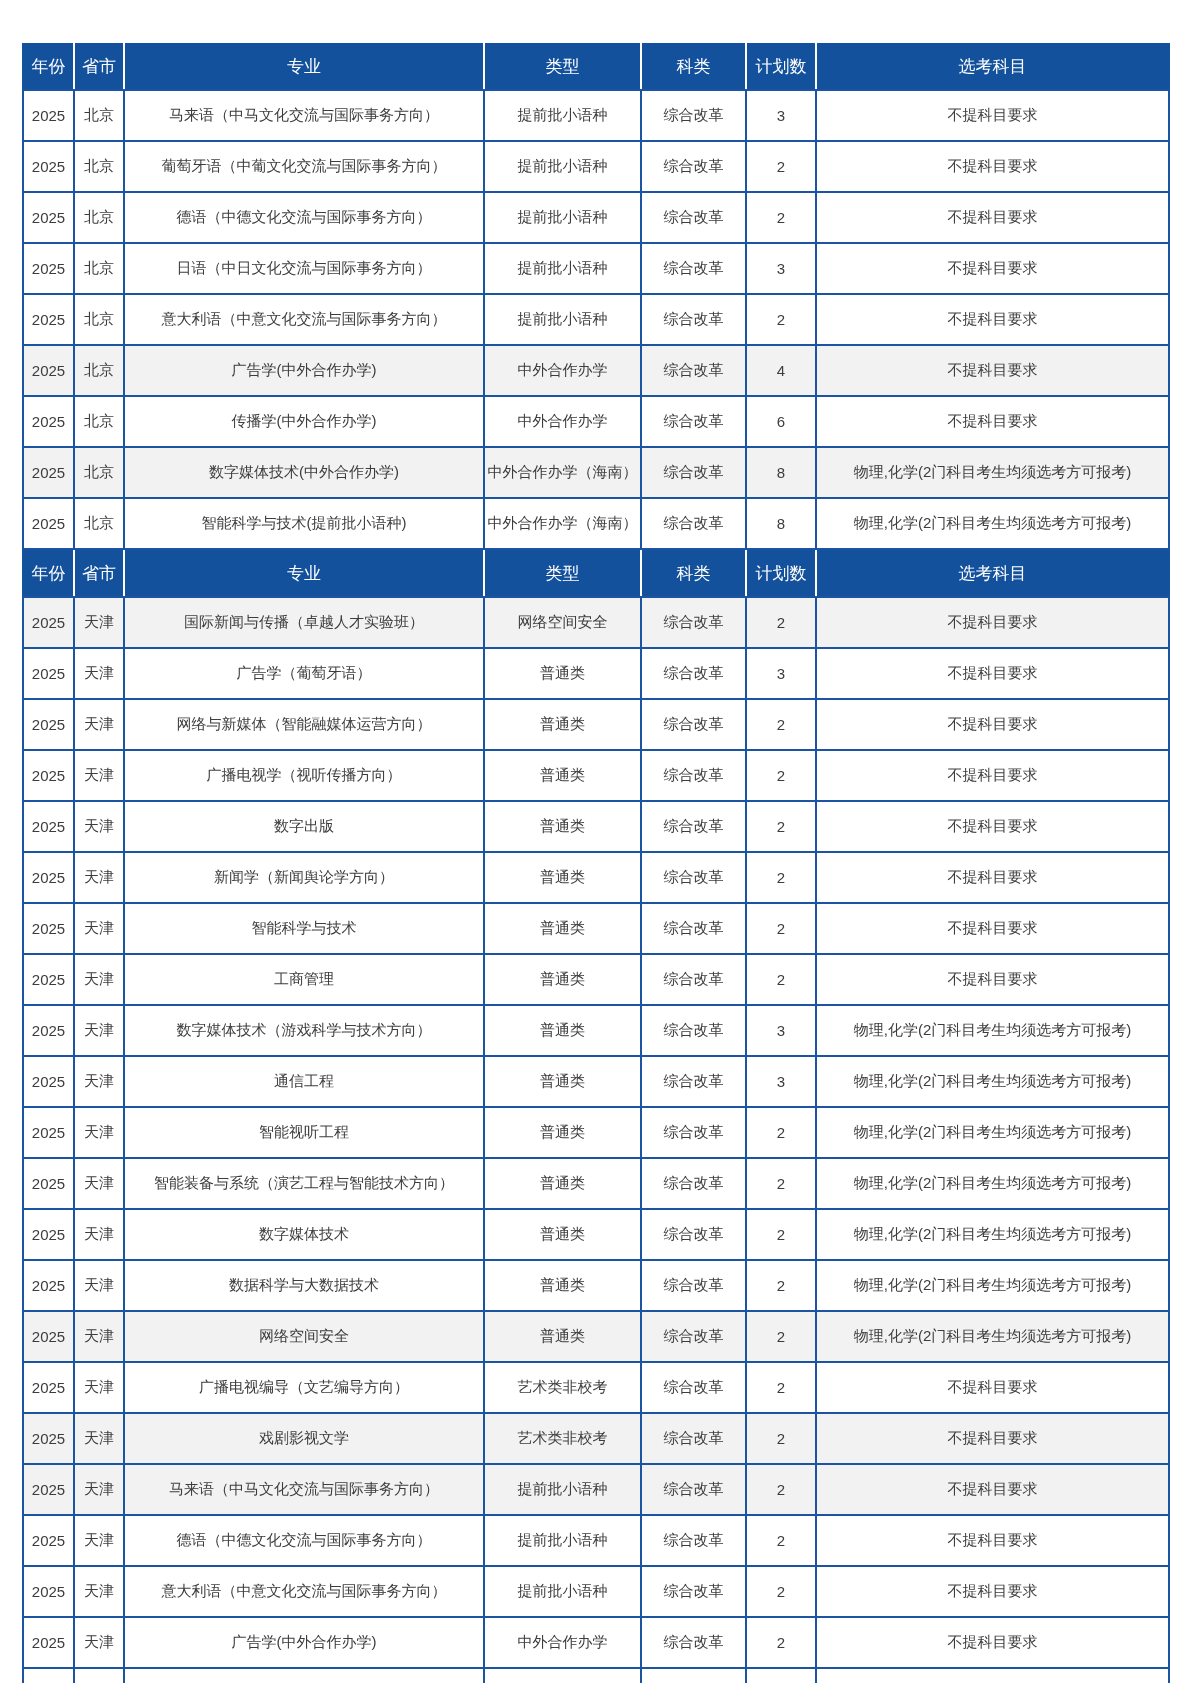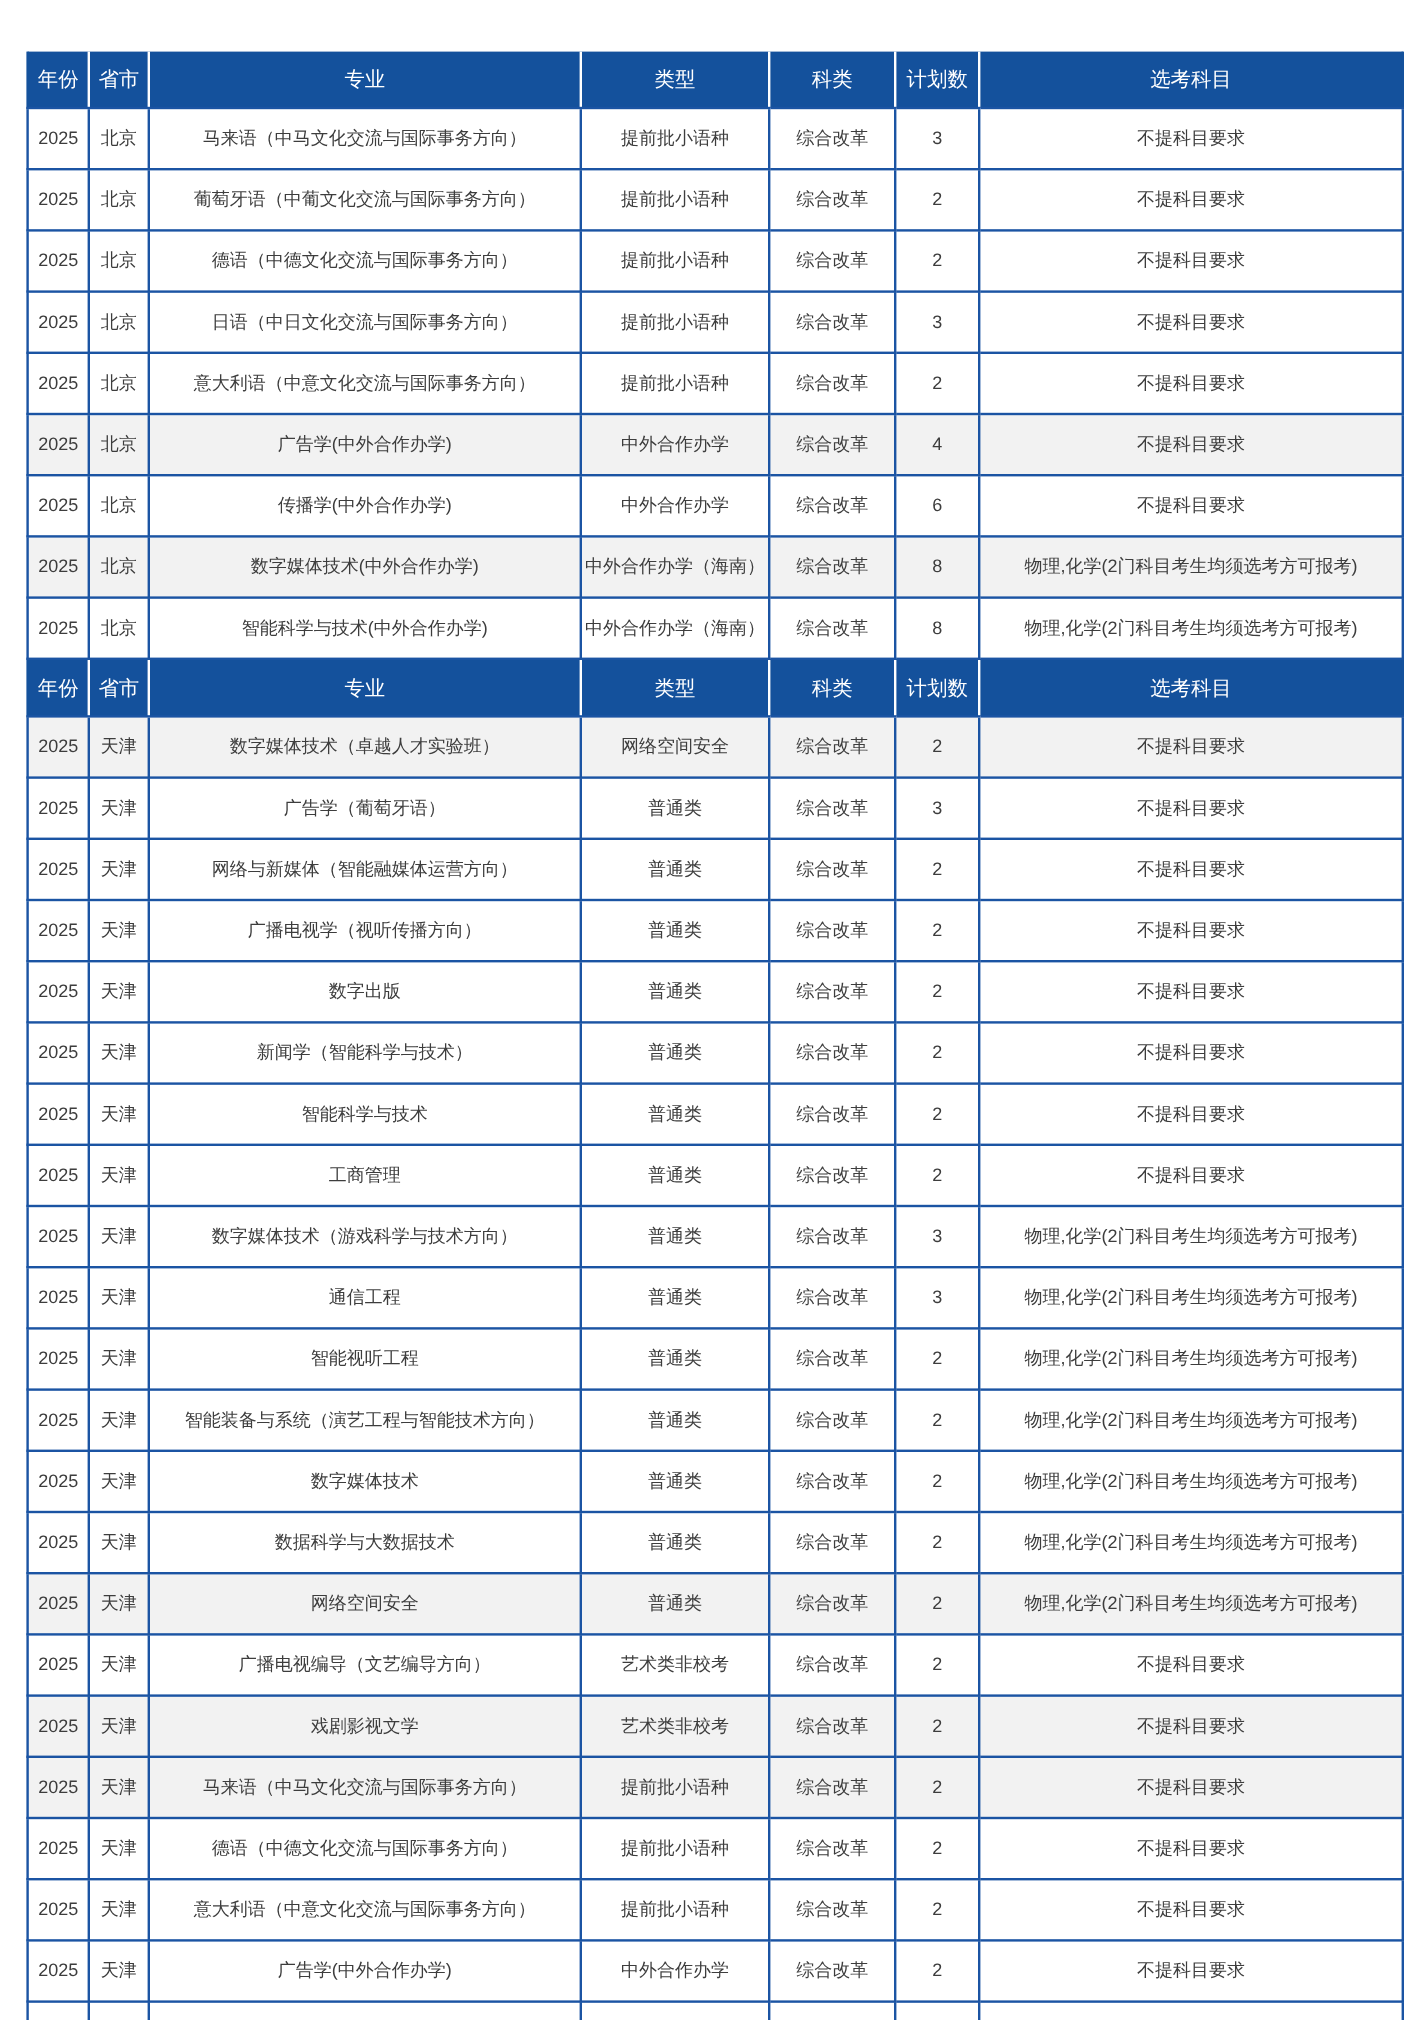--- a/index.html
+++ b/index.html
@@ -151,39 +151,39 @@
           <td>北京</td>
           <td>数字媒体技术(中外合作办学)</td>
           <td>中外合作办学（海南）</td>
           <td>综合改革</td>
           <td>8</td>
           <td>物理,化学(2门科目考生均须选考方可报考)</td>
         </tr>
         <tr>
           <td>2025</td>
           <td>北京</td>
-          <td>智能科学与技术(中外合作办学)</td>
+          <td>智能科学与技术(提前批小语种)</td>
           <td>中外合作办学（海南）</td>
           <td>综合改革</td>
           <td>8</td>
           <td>物理,化学(2门科目考生均须选考方可报考)</td>
         </tr>
         <tr class="header-row">
           <th>年份</th>
           <th>省市</th>
           <th>专业</th>
           <th>类型</th>
           <th>科类</th>
           <th>计划数</th>
           <th>选考科目</th>
         </tr>
         <tr class="shaded">
           <td>2025</td>
           <td>天津</td>
-          <td>数字媒体技术（卓越人才实验班）</td>
+          <td>国际新闻与传播（卓越人才实验班）</td>
           <td>网络空间安全</td>
           <td>综合改革</td>
           <td>2</td>
           <td>不提科目要求</td>
         </tr>
         <tr>
           <td>2025</td>
           <td>天津</td>
           <td>广告学（葡萄牙语）</td>
           <td>普通类</td>
@@ -214,21 +214,21 @@
           <td>天津</td>
           <td>数字出版</td>
           <td>普通类</td>
           <td>综合改革</td>
           <td>2</td>
           <td>不提科目要求</td>
         </tr>
         <tr>
           <td>2025</td>
           <td>天津</td>
-          <td>新闻学（智能科学与技术）</td>
+          <td>新闻学（新闻舆论学方向）</td>
           <td>普通类</td>
           <td>综合改革</td>
           <td>2</td>
           <td>不提科目要求</td>
         </tr>
         <tr>
           <td>2025</td>
           <td>天津</td>
           <td>智能科学与技术</td>
           <td>普通类</td>

